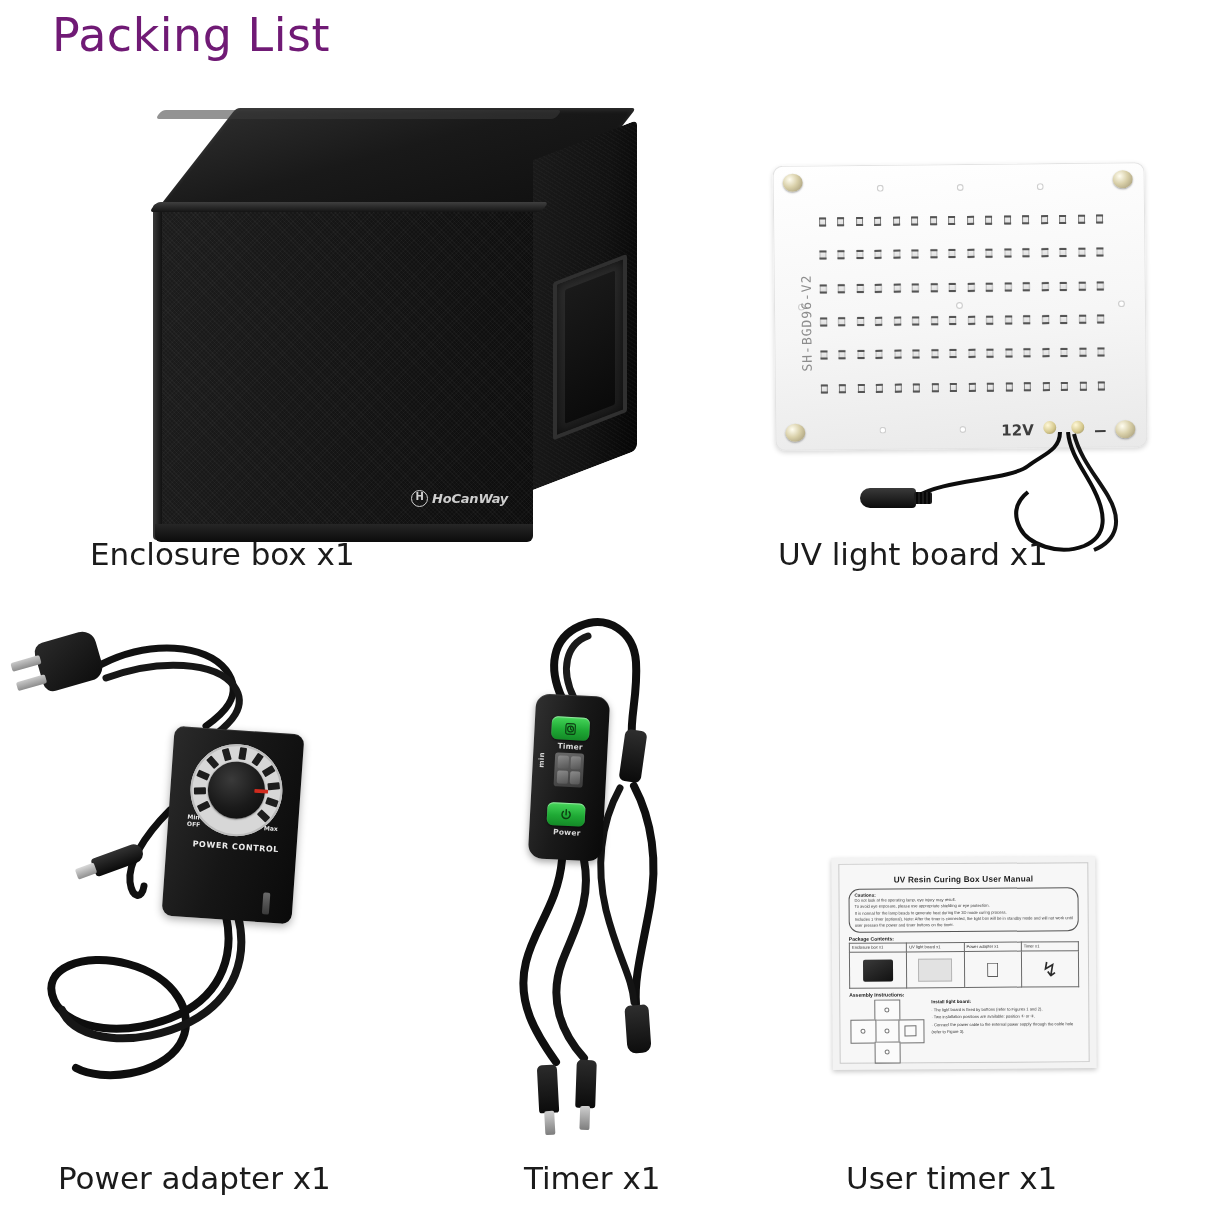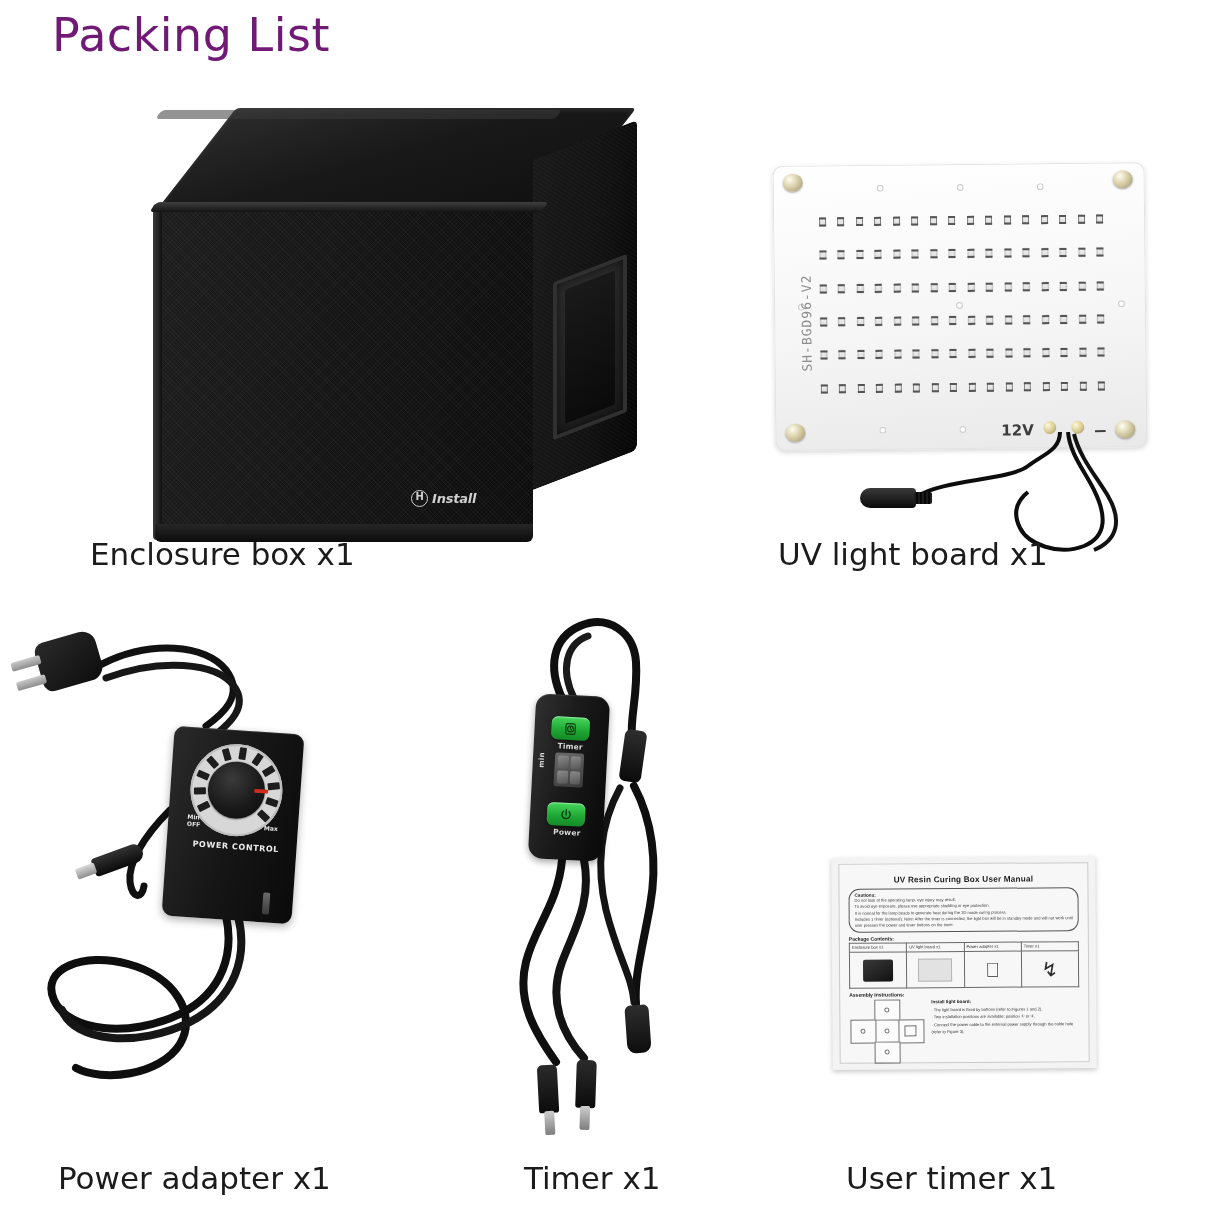--- a/index.html
+++ b/index.html
@@ -357,21 +357,21 @@
     <div class="box-side-velcro">
       <div class="box-side-velcro-inner"></div>
     </div>
   </div>
   <div class="box-front"></div>
   <div class="box-front-edge-l"></div>
   <div class="box-front-edge-b"></div>
   <div class="box-top-ridge"></div>
   <div class="box-logo">
     <span class="mark">H</span>
-    <span>Install</span>
+    <span>HoCanWay</span>
   </div>
 </div>
 <div class="caption" style="left:90px; top:536px;">Enclosure box x1</div>
 
 <div class="uvb-wrap">
   <div class="uvb-panel">
     <div class="uvb-screw" style="left:10px;  top:8px;"></div>
     <div class="uvb-screw" style="left:340px; top:8px;"></div>
     <div class="uvb-screw" style="left:10px;  top:258px;"></div>
     <div class="uvb-screw" style="left:340px; top:258px;"></div>

